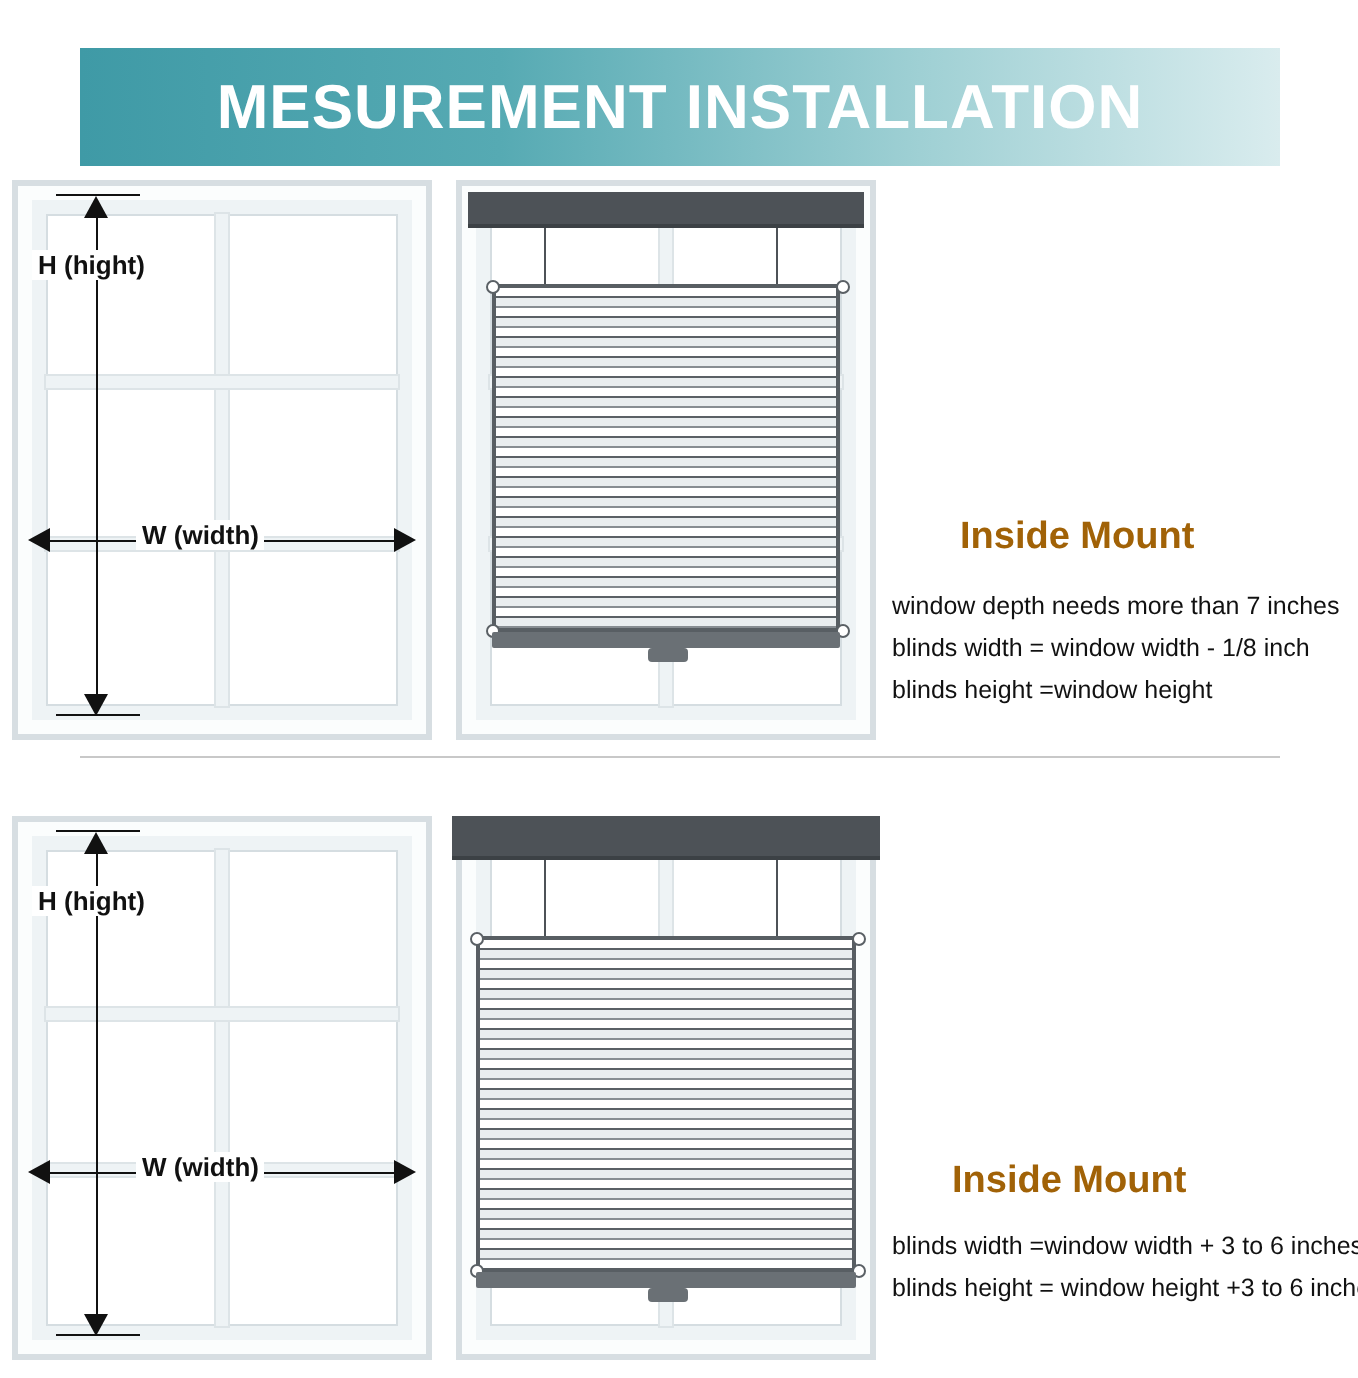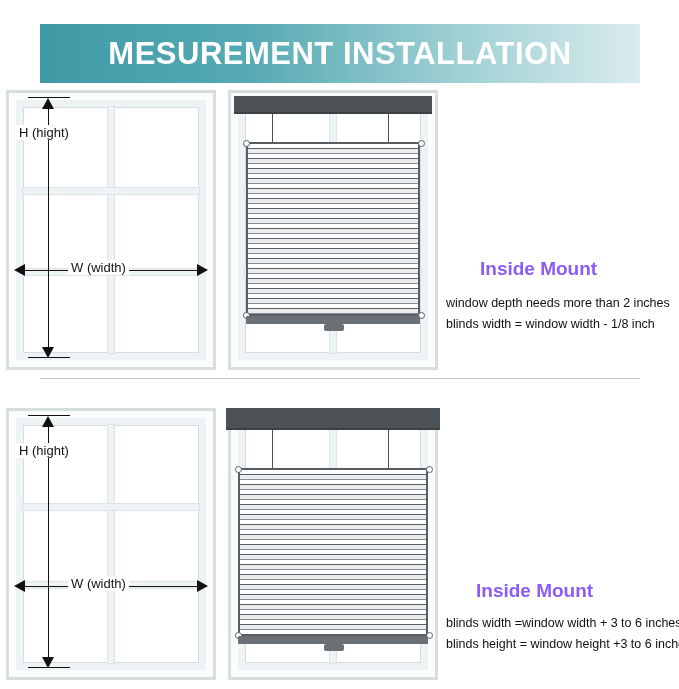--- a/index.html
+++ b/index.html
@@ -43,20 +43,21 @@
     top: 378px;
     width: 600px;
     height: 1px;
     background: #c8c8c8;
   }
 
   
   .win-plain {
     position: absolute;
     background: #ffffff;
+    font-weight: bold;
   }
   .frame-outer {
     position: absolute;
     left: 0; top: 0; right: 0; bottom: 0;
     border: 3px solid #d7dee2;
     background: #fbfdfd;
     box-sizing: border-box;
   }
   .frame-inner {
     position: absolute;
@@ -188,21 +189,21 @@
     border: 1px solid #5a6065;
     background: #ffffff;
     border-radius: 50%;
   }
 
   
   .mount-title {
     position: absolute;
     font-size: 19px;
     font-weight: bold;
-    color: #8b5cf6;
+    color: #a16207;
     white-space: nowrap;
   }
   .mount-lines {
     position: absolute;
     font-size: 12.5px;
     color: #111111;
     line-height: 21px;
     white-space: nowrap;
   }
 </style>
@@ -256,22 +257,23 @@
   <div class="side-clip" style="left:190px; top:50px;"></div>
   <div class="side-clip" style="left:15px; top:222px;"></div>
   <div class="side-clip" style="left:190px; top:222px;"></div>
 
   <div class="bottomrail" style="left:18px; top:226px; width:174px; height:8px;"></div>
   <div class="handle" style="left:96px; top:234px; width:20px; height:7px;"></div>
 </div>
 
 <div class="mount-title" style="left:480px; top:258px;">Inside Mount</div>
 <div class="mount-lines" style="left:446px; top:293px;">
-  <div>window depth needs more than 2 inches</div>
+  <div>window depth needs more than 7 inches</div>
   <div>blinds width = window width - 1/8 inch</div>
+  <div>blinds height =window height</div>
 </div>
 
 <div class="divider"></div>
 
 <div class="win-plain" style="left:6px; top:408px; width:210px; height:272px;">
   <div class="frame-outer"></div>
   <div class="frame-inner"></div>
   <div class="glass-grid">
     <div class="mullion-v" style="left:50%; margin-left:-3px;"></div>
     <div class="mullion-h" style="top:33%;"></div>

